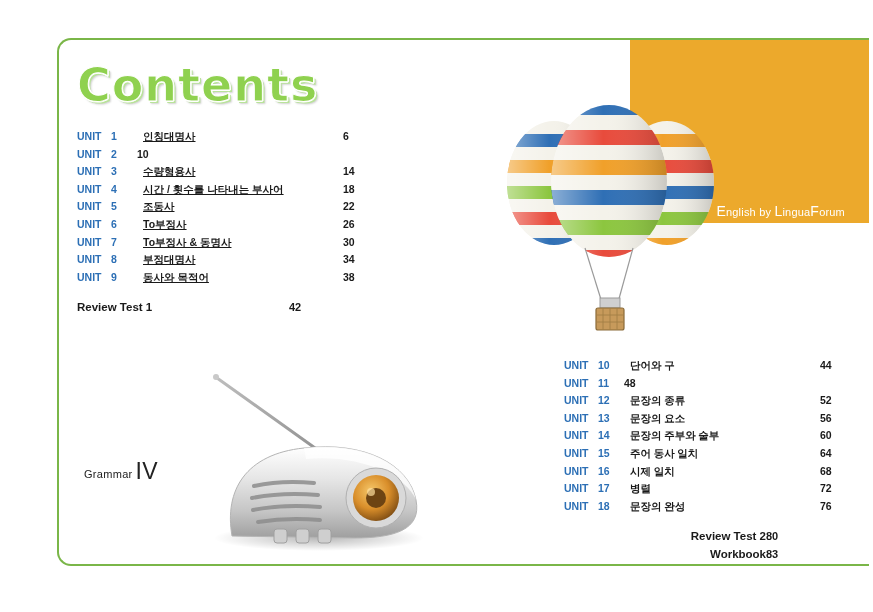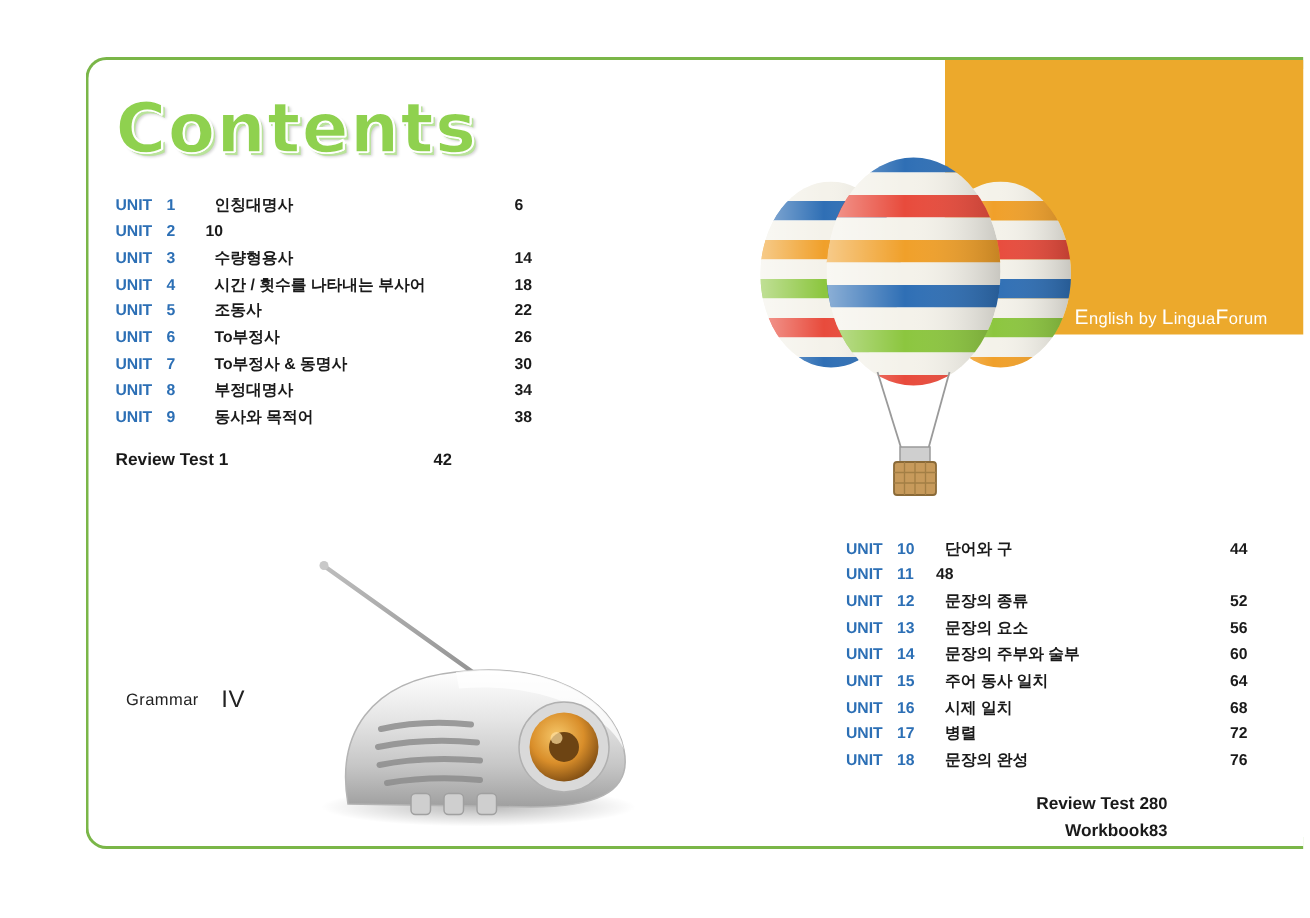--- a/index.html
+++ b/index.html
@@ -95,22 +95,22 @@
     font-weight: bold;
     flex: 1 1 auto;
     white-space: nowrap;
   }
   .toc-page {
     font-weight: bold;
     width: 34px;
     flex: 0 0 34px;
     text-align: left;
   }
-  .toc-left .toc-title { margin-left: 6px; }
-  .toc-right .toc-title { margin-left: 6px; }
+  .toc-left .toc-title { margin-left: 6px; text-decoration: underline; }
+  .toc-right .toc-title { margin-left: 6px; font-family: Liberation Serif, serif; }
   .toc-left .toc-page { margin-left: 0; }
 
   .toc-special {
     display: flex;
     align-items: baseline;
     height: 17.6px;
     font-weight: bold;
     font-size: 11.5px;
   }
   .toc-special .label { flex: 0 0 auto; width: 212px; }
@@ -138,23 +138,23 @@
   }
   .grammar-label {
     position: absolute;
     left: 25px;
     top: 418px;
     font-size: 11px;
     color: #222;
     letter-spacing: .3px;
   }
   .grammar-label .roman {
-    font-size: 16px;
+    font-size: 23px;
     vertical-align: -1px;
-    margin-left: 15px;
+    margin-left: 3px;
   }
 </style>
 </head>
 <body>
 
 <div class="page">
 
   <div class="orange-panel"></div>
   <div class="brand">
     <span class="cap">E</span>nglish by <span class="cap">L</span>ingua<span class="cap">F</span>orum

